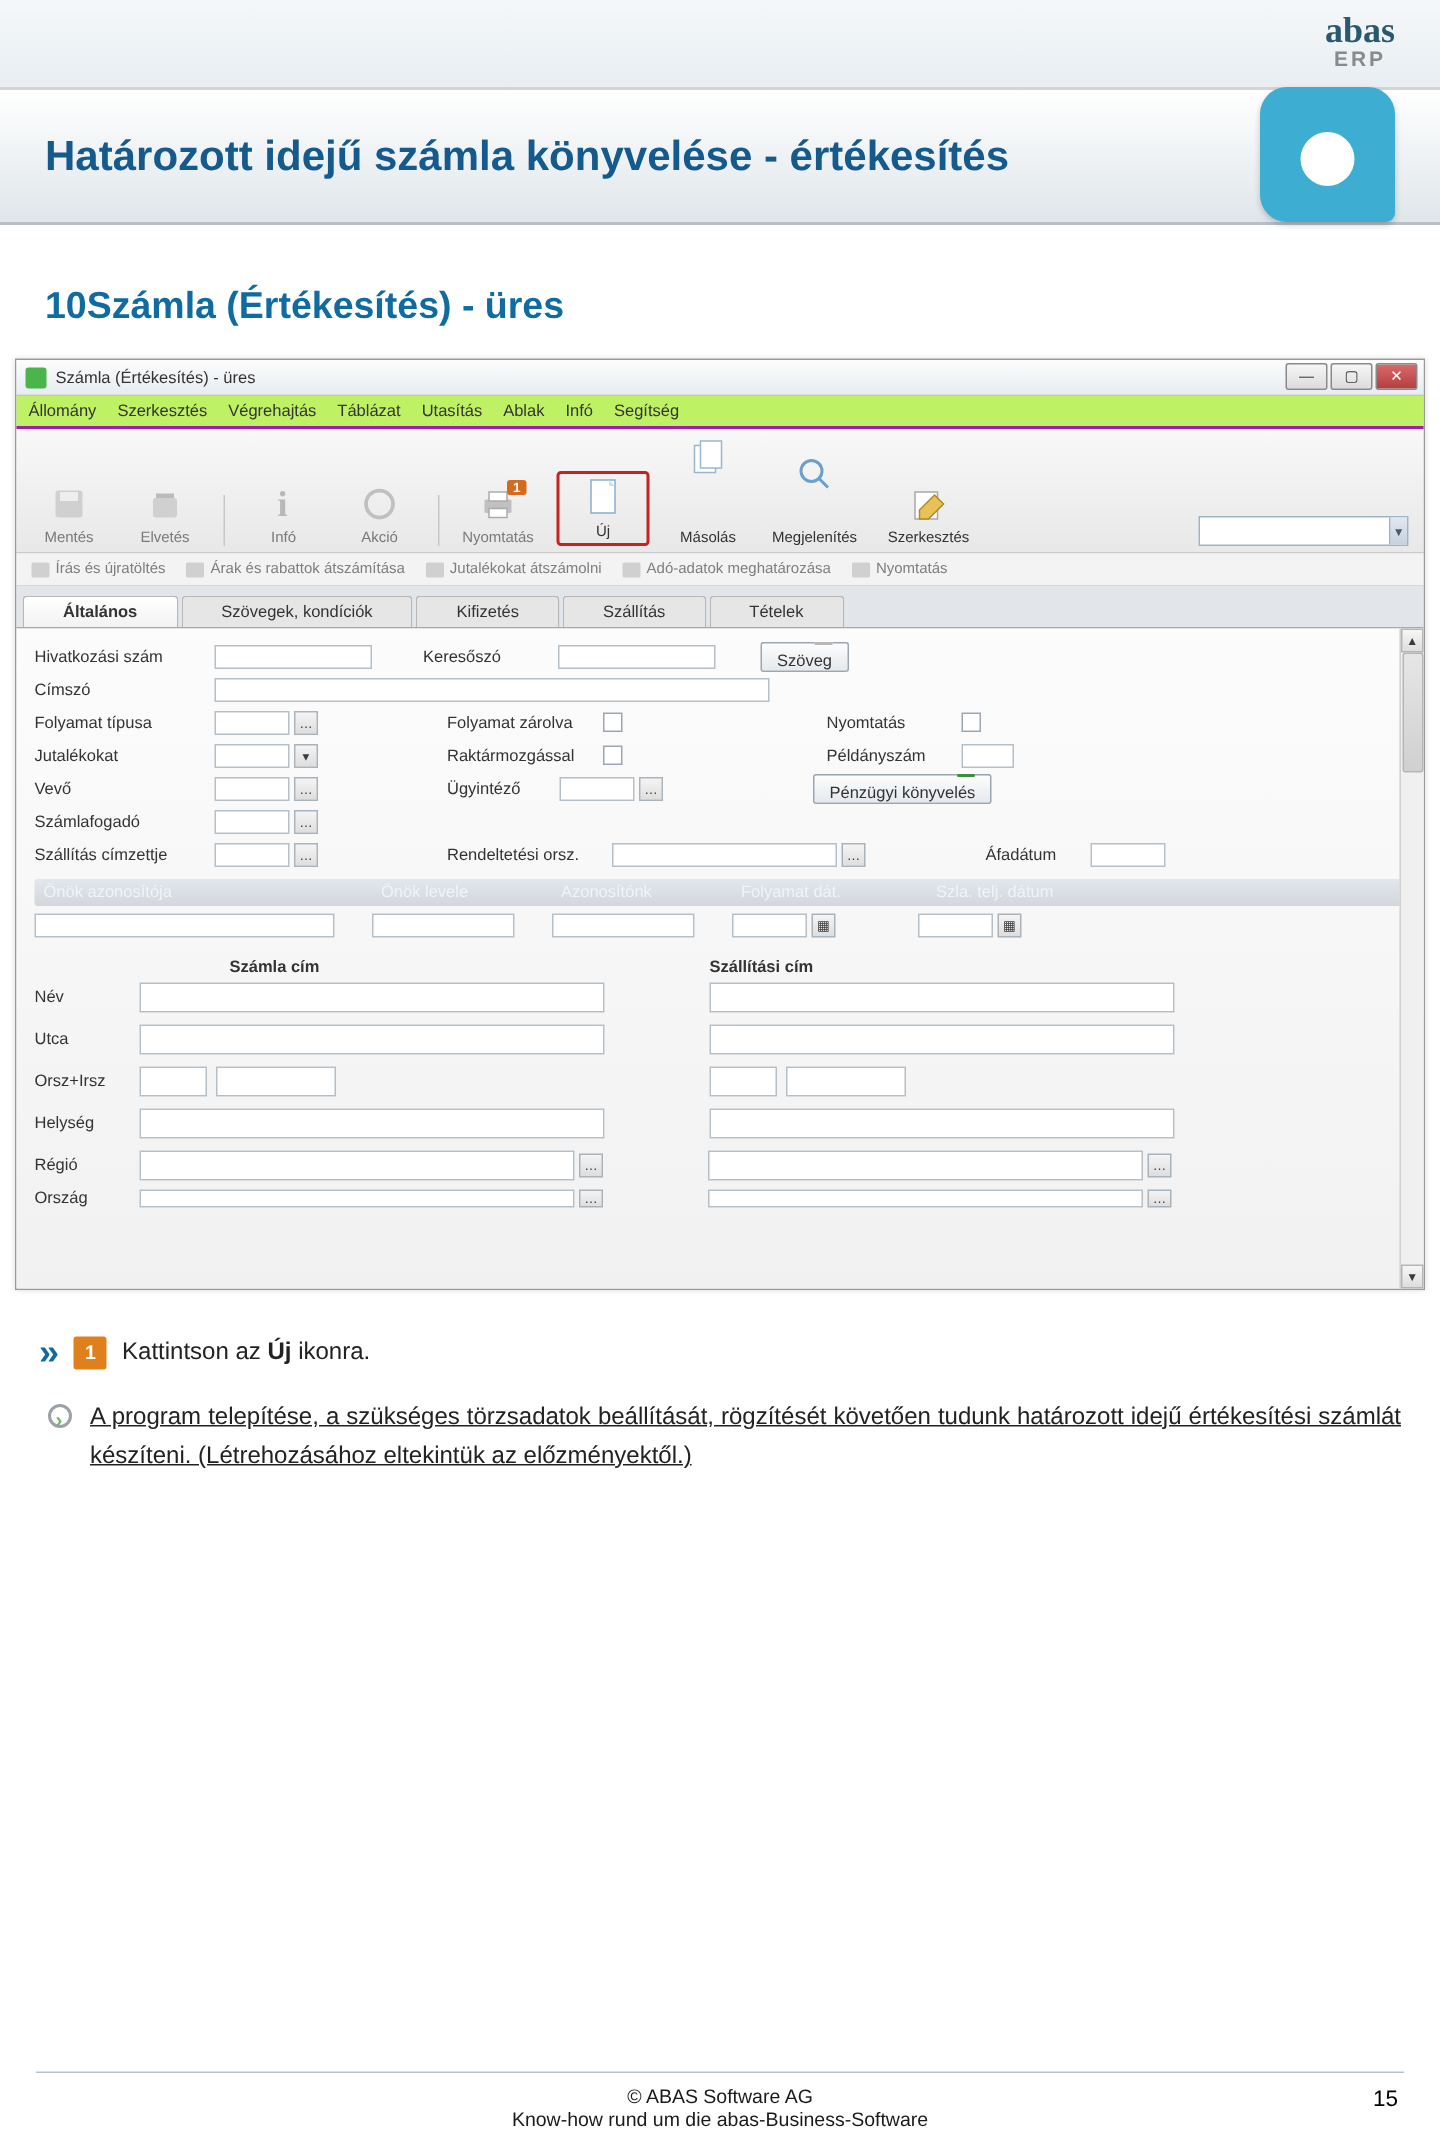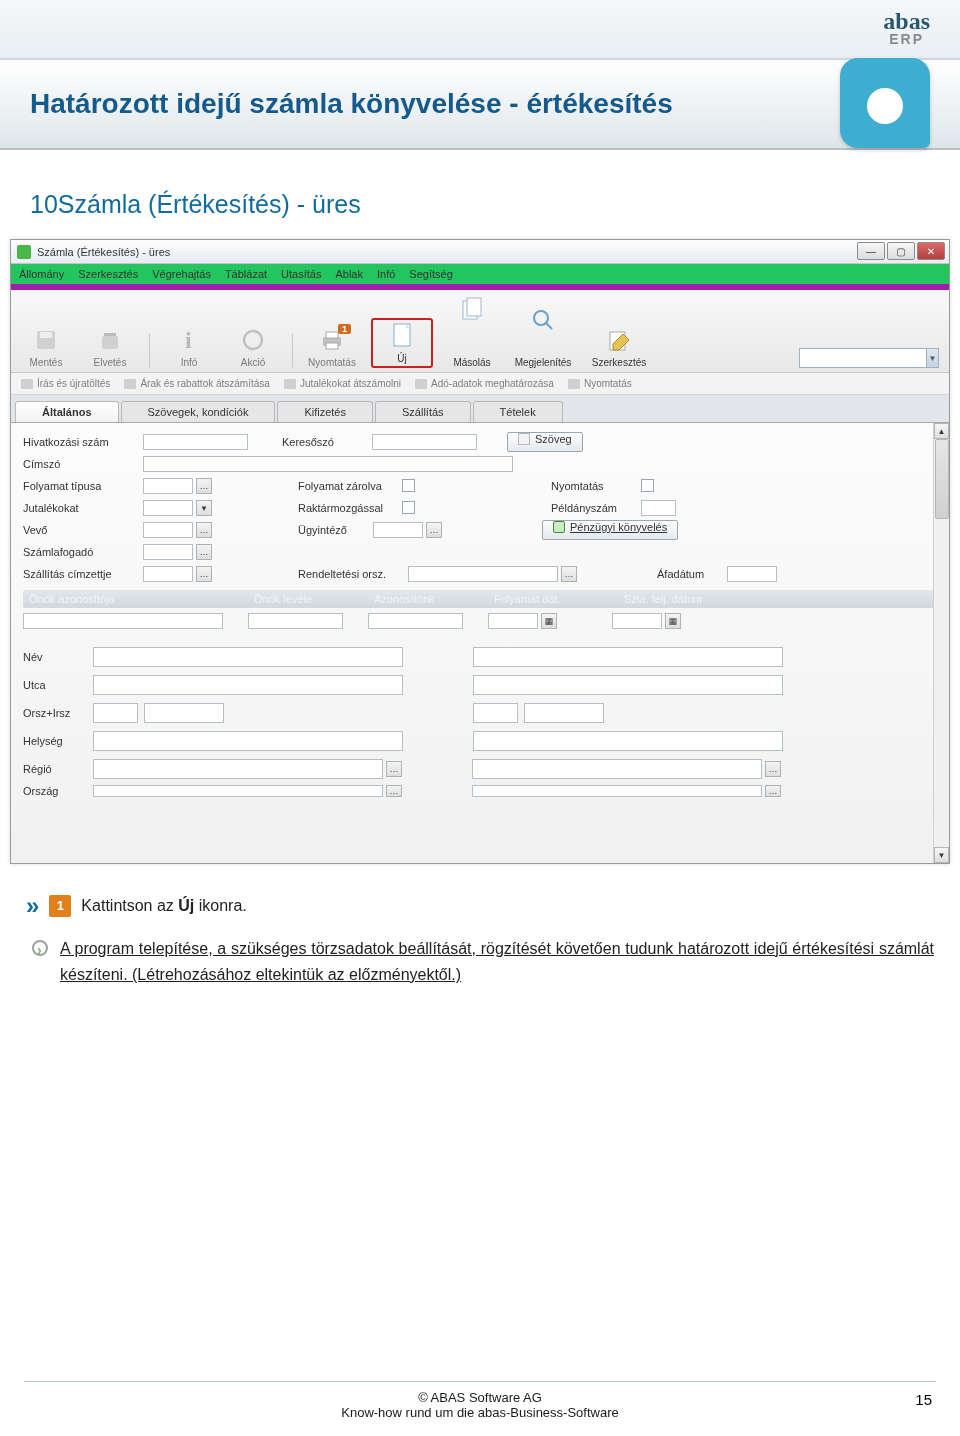--- a/index.html
+++ b/index.html
@@ -68,21 +68,21 @@
     width: 36px;
     height: 36px;
     background: #fff;
     border-radius: 50%;
     margin-top: 6px;
   }
   .page-heading {
     color: #0f6ba0;
     font-family: Verdana, sans-serif;
     font-size: 25px;
-    font-weight: normal;
+    font-weight: bold;
     margin: 40px 0 20px 30px;
   }
 
   
   .app-window {
     margin: 8px 10px;
     border: 1px solid #9a9a9a;
     background: #fff;
     box-shadow: 0 0 4px rgba(0,0,0,0.15);
     font-size: 11px;
@@ -122,22 +122,22 @@
     align-items: center;
     justify-content: center;
     font-size: 10px;
   }
   .win-btn.close { background: linear-gradient(#d86a6a, #b43f3f); color:#fff; }
 
   .menu-bar {
     display: flex;
     padding: 4px 8px;
     gap: 14px;
-    background: #22c55e;
-    border-bottom: 6px solid #a21caf;
+    background: #bef264;
+    border-bottom: 2px solid #a21caf;
   }
   .menu-item { color: #333; cursor: default; }
 
   .toolbar {
     display: flex;
     align-items: flex-end;
     padding: 6px 10px 4px 10px;
     background: linear-gradient(#f8f8f8, #e8e8e8);
     border-bottom: 1px solid #c9c9c9;
     gap: 14px;
@@ -301,25 +301,26 @@
     justify-content: center;
     font-size: 9px;
   }
   .btn-text {
     height: 20px;
     padding: 0 10px;
     background: linear-gradient(#fdfdfd, #e4e9ee);
     border: 1px solid #9aa6b2;
     border-radius: 2px;
     display: flex;
-    align-items: flex-start;
+    align-items: flex-end;
     justify-content: center;
     font-size: 11px;
     color: #333;
     gap: 5px;
+    flex-direction: column;
   }
   .btn-text .sq { width:12px; height:12px; background:#f2f2f2; border:1px solid #b8b8b8; }
   .btn-text .grn { width:12px; height:12px; border:1px solid #3a8f3a; background:#ccebc5; border-radius:2px; }
 
   .section-head {
     background: linear-gradient(#e2e7ec, #d1d7dc);
     color: #fff;
     font-size: 11px;
     padding: 3px 6px;
     display: flex;
@@ -627,21 +628,21 @@
       <span class="lbl2" style="margin-left:136px;width:90px;">Példányszám</span>
       <div class="inp mini"></div>
     </div>
     <div class="fld-row">
       <span class="lbl">Vevő</span>
       <div class="inp narrow"></div>
       <div class="ico-btn">…</div>
       <span class="lbl2" style="margin-left:86px;width:75px;">Ügyintéző</span>
       <div class="inp narrow"></div>
       <div class="ico-btn">…</div>
-      <div class="btn-text" style="margin-left:100px;text-decoration:underline;">
+      <div class="btn-text" style="margin-left:100px;">
         <span class="grn"></span>
         <span>Pénzügyi könyvelés</span>
       </div>
     </div>
     <div class="fld-row">
       <span class="lbl">Számlafogadó</span>
       <div class="inp narrow"></div>
       <div class="ico-btn">…</div>
     </div>
     <div class="fld-row">
@@ -666,20 +667,24 @@
       <div class="inp" style="width:200px;"></div>
       <div class="inp" style="width:95px;margin-left:25px;"></div>
       <div class="inp" style="width:95px;margin-left:25px;"></div>
       <div class="inp narrow" style="margin-left:25px;"></div>
       <div class="ico-btn">▦</div>
       <div class="inp narrow" style="margin-left:55px;"></div>
       <div class="ico-btn">▦</div>
     </div>
 
     <div class="addr-block">
+      <div class="addr-head">
+        <span class="col1">Számla cím</span>
+        <span class="col2">Szállítási cím</span>
+      </div>
       <div class="addr-row">
         <span class="albl">Név</span>
         <div class="aing" style="width:310px;"></div>
         <div class="aing" style="width:310px;margin-left:70px;"></div>
       </div>
       <div class="addr-row">
         <span class="albl">Utca</span>
         <div class="aing" style="width:310px;"></div>
         <div class="aing" style="width:310px;margin-left:70px;"></div>
       </div>

